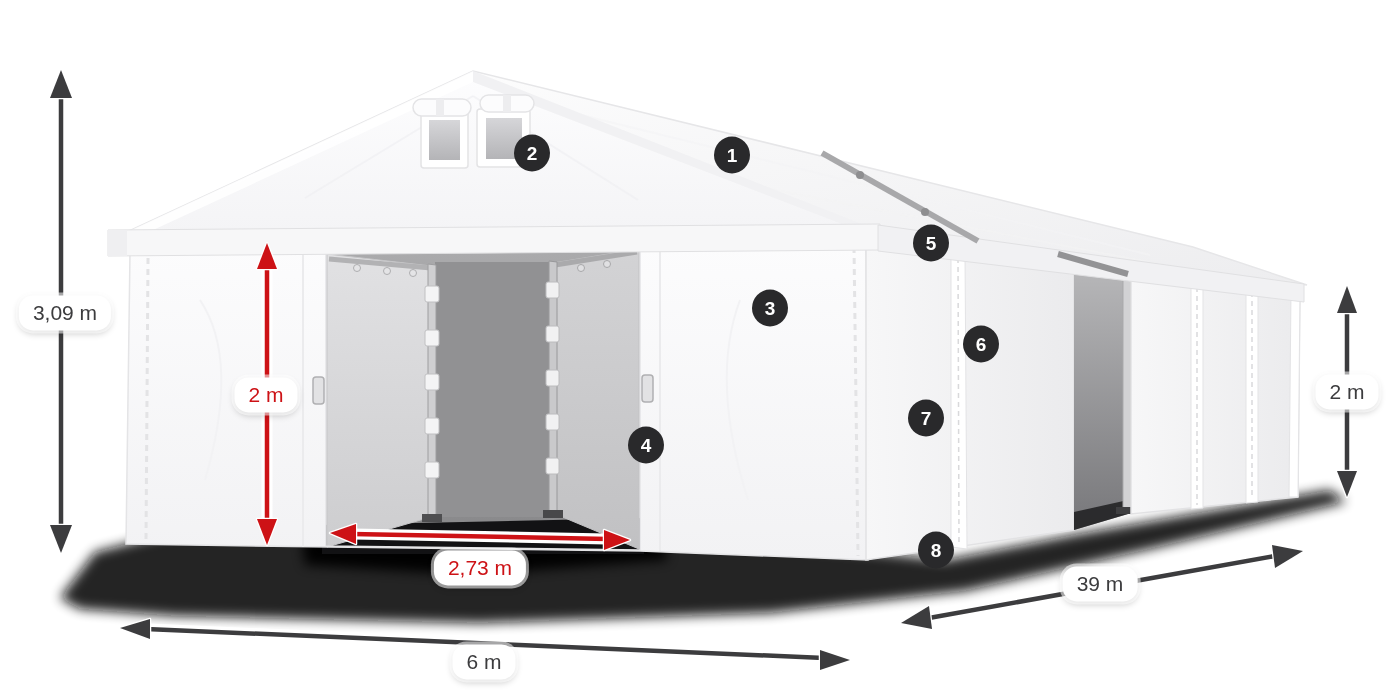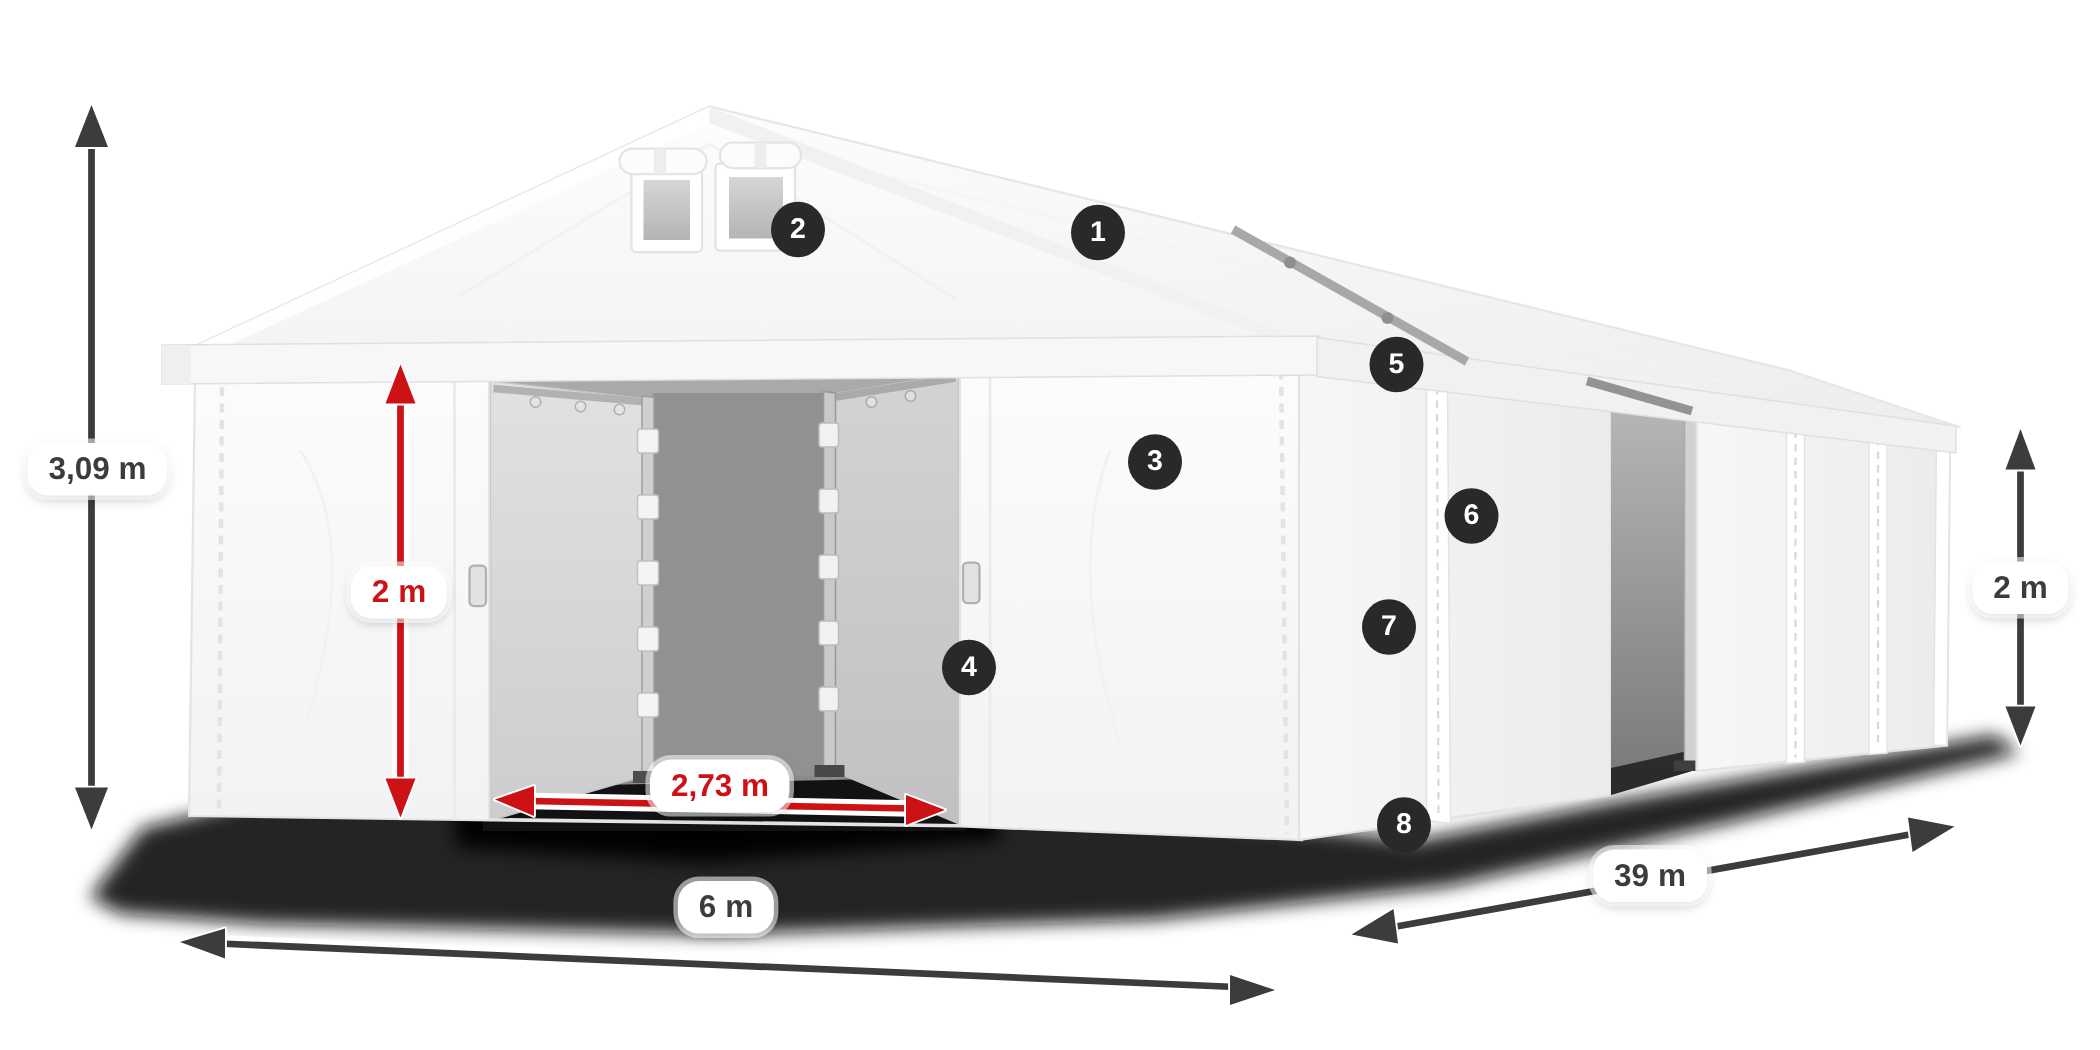--- a/index.html
+++ b/index.html
@@ -9,21 +9,21 @@
   }
   #tent-svg{position:absolute;left:0;top:0;}
   .halo{stroke:#ffffff;stroke-width:11;stroke-linecap:round;fill:none;}
   .dline{stroke:#3c3c3e;stroke-width:4.5;fill:none;}
   .rline{stroke:#cd1216;stroke-width:4.5;fill:none;}
   .dhead{fill:#3c3c3e;stroke:#ffffff;stroke-width:2.5;stroke-linejoin:round;paint-order:stroke;}
   .rhead{fill:#cd1216;stroke:#ffffff;stroke-width:2.5;stroke-linejoin:round;paint-order:stroke;}
   .pill{
     position:absolute;transform:translate(-50%,-50%);
     background:#ffffff;border-radius:14px;padding:5px 14px;
-    font-size:21px;font-weight:bold;color:#3c3c3e;white-space:nowrap;
+    font-size:21px;font-weight:normal;color:#3c3c3e;white-space:nowrap;
     box-shadow:0 0 0 3px rgba(255,255,255,.55), 0 3px 7px rgba(0,0,0,.22);
     line-height:1.2;
   }
   .pill.red{color:#cd1216;}
   .badge{
     position:absolute;transform:translate(-50%,-50%);
     width:36px;height:37px;border-radius:50%;
     background:#29292b;color:#ffffff;
     font-size:19px;font-weight:bold;
     display:flex;align-items:center;justify-content:center;
@@ -218,22 +218,22 @@
         <line class="halo" x1="1347" y1="310" x2="1347" y2="473"></line>
         <line class="dline" x1="1347" y1="308" x2="1347" y2="475"></line>
         <polygon class="dhead" points="1347,286 1337,313 1357,313"></polygon>
         <polygon class="dhead" points="1347,497 1337,471 1357,471"></polygon>
       </g>
     </g>
   </svg>
 
   <div class="pill" style="left:65px;top:313px;">3,09 m</div>
   <div class="pill red" style="left:266px;top:395px;">2 m</div>
-  <div class="pill red" style="left:480px;top:524px;">2,73 m</div>
-  <div class="pill" style="left:484px;top:605px;">6 m</div>
+  <div class="pill red" style="left:480px;top:568px;">2,73 m</div>
+  <div class="pill" style="left:484px;top:662px;">6 m</div>
   <div class="pill" style="left:1100px;top:584px;">39 m</div>
   <div class="pill" style="left:1347px;top:392px;">2 m</div>
 
   <div class="badge" style="left:732px;top:155px;">1</div>
   <div class="badge" style="left:532px;top:153px;">2</div>
   <div class="badge" style="left:770px;top:308px;">3</div>
   <div class="badge" style="left:646px;top:445px;">4</div>
   <div class="badge" style="left:931px;top:243px;">5</div>
   <div class="badge" style="left:981px;top:344px;">6</div>
   <div class="badge" style="left:926px;top:418px;">7</div>

